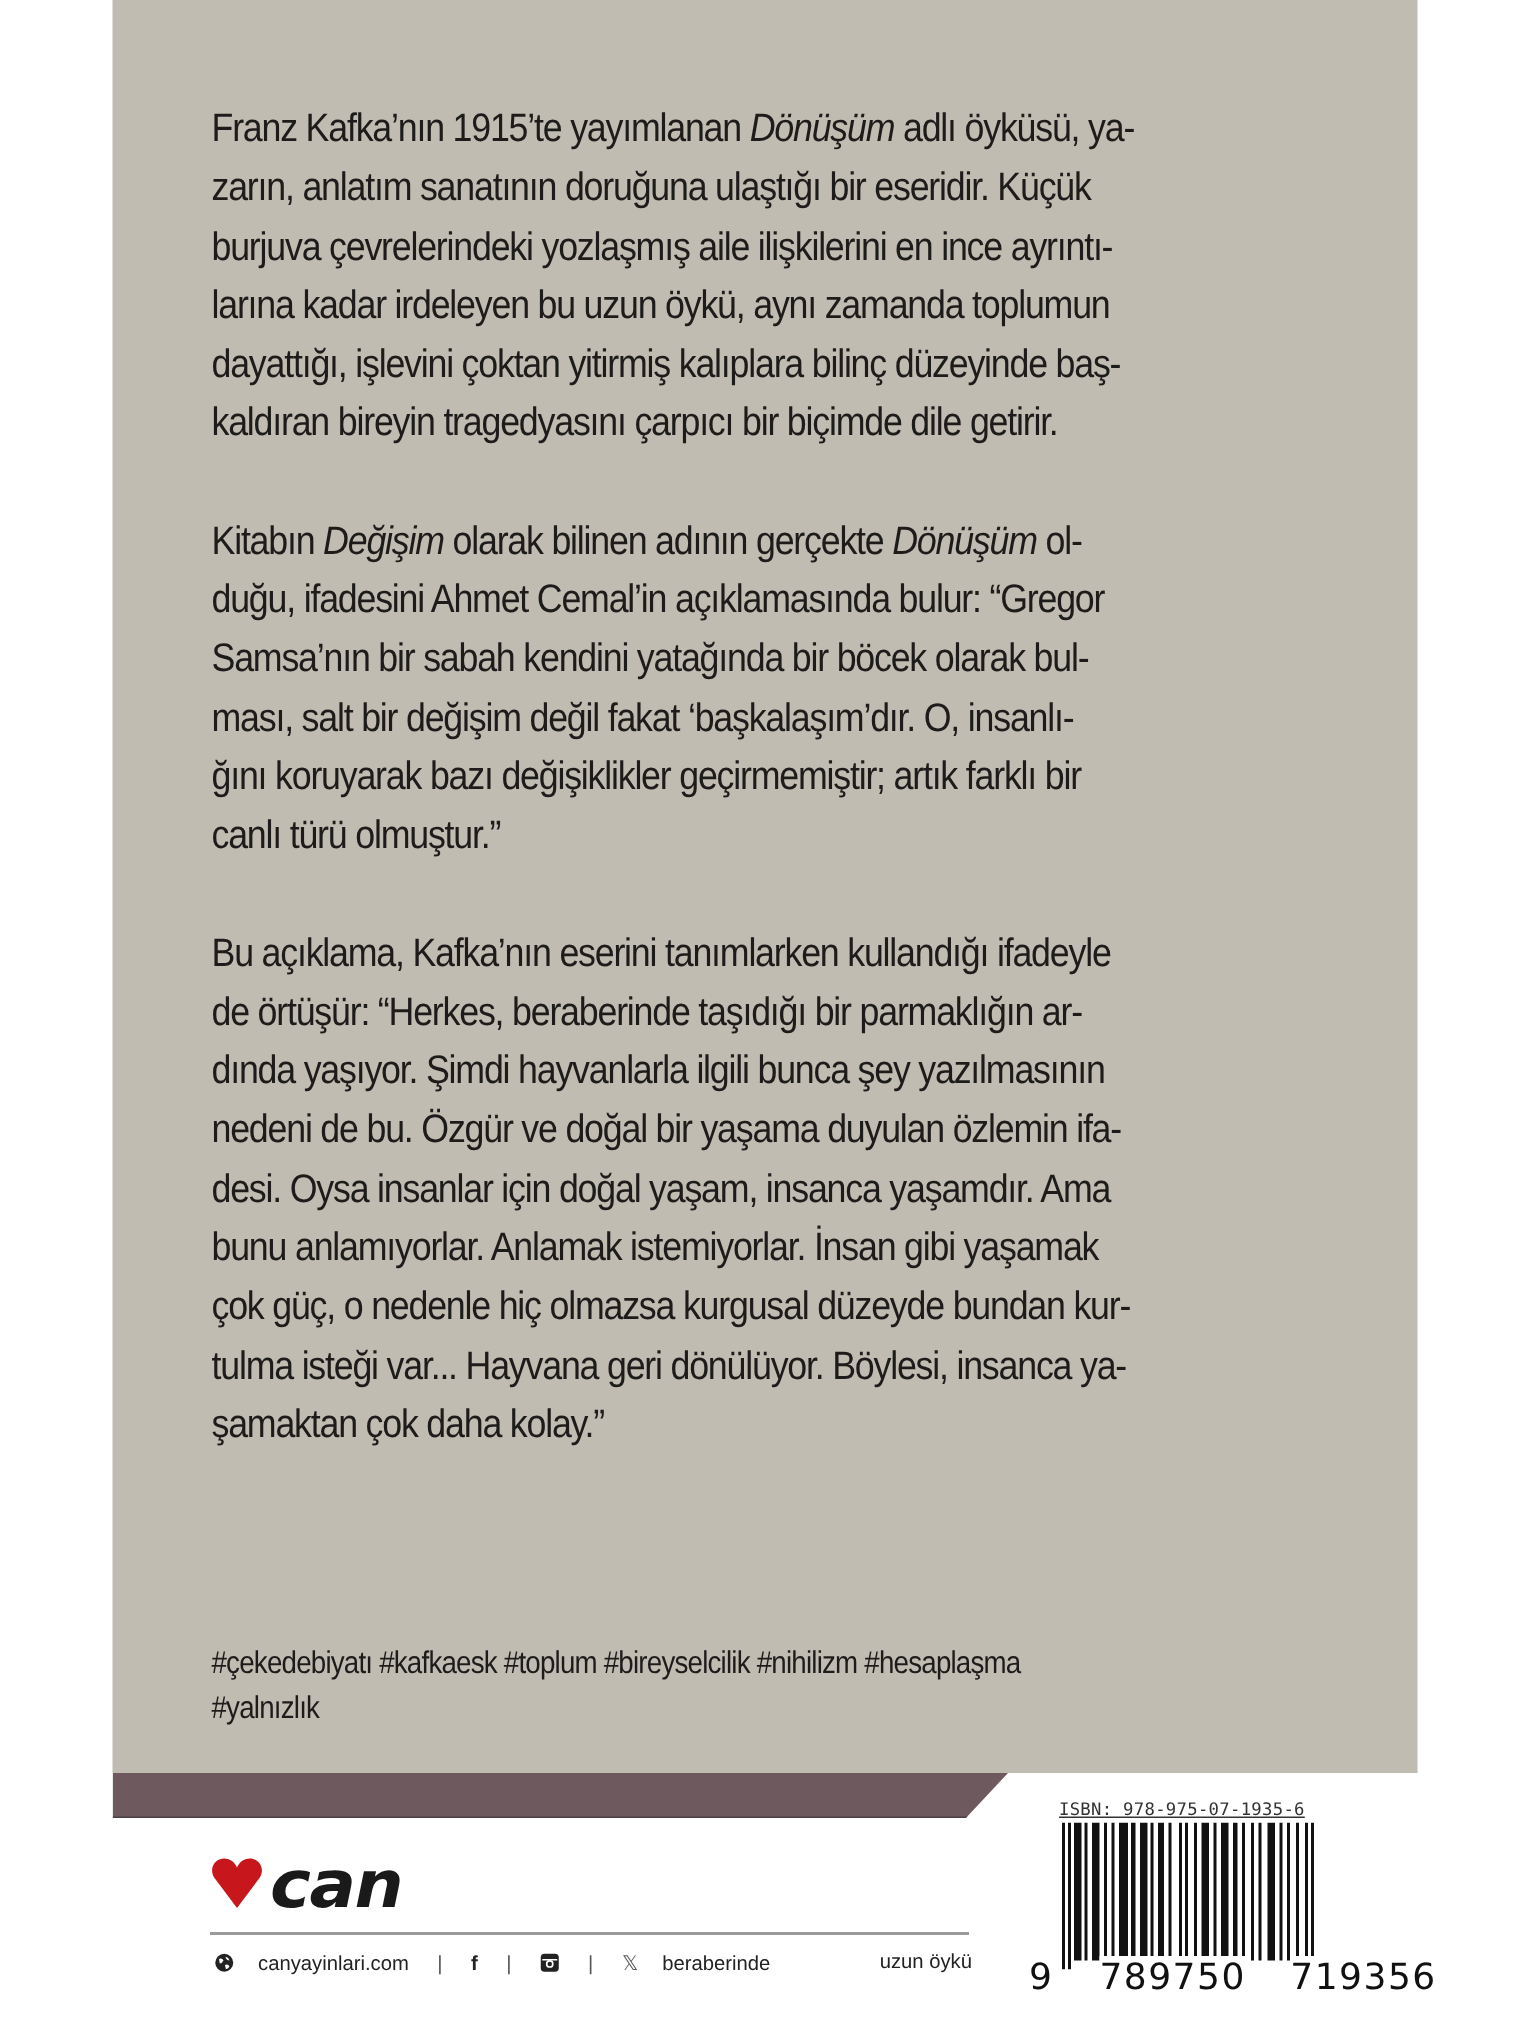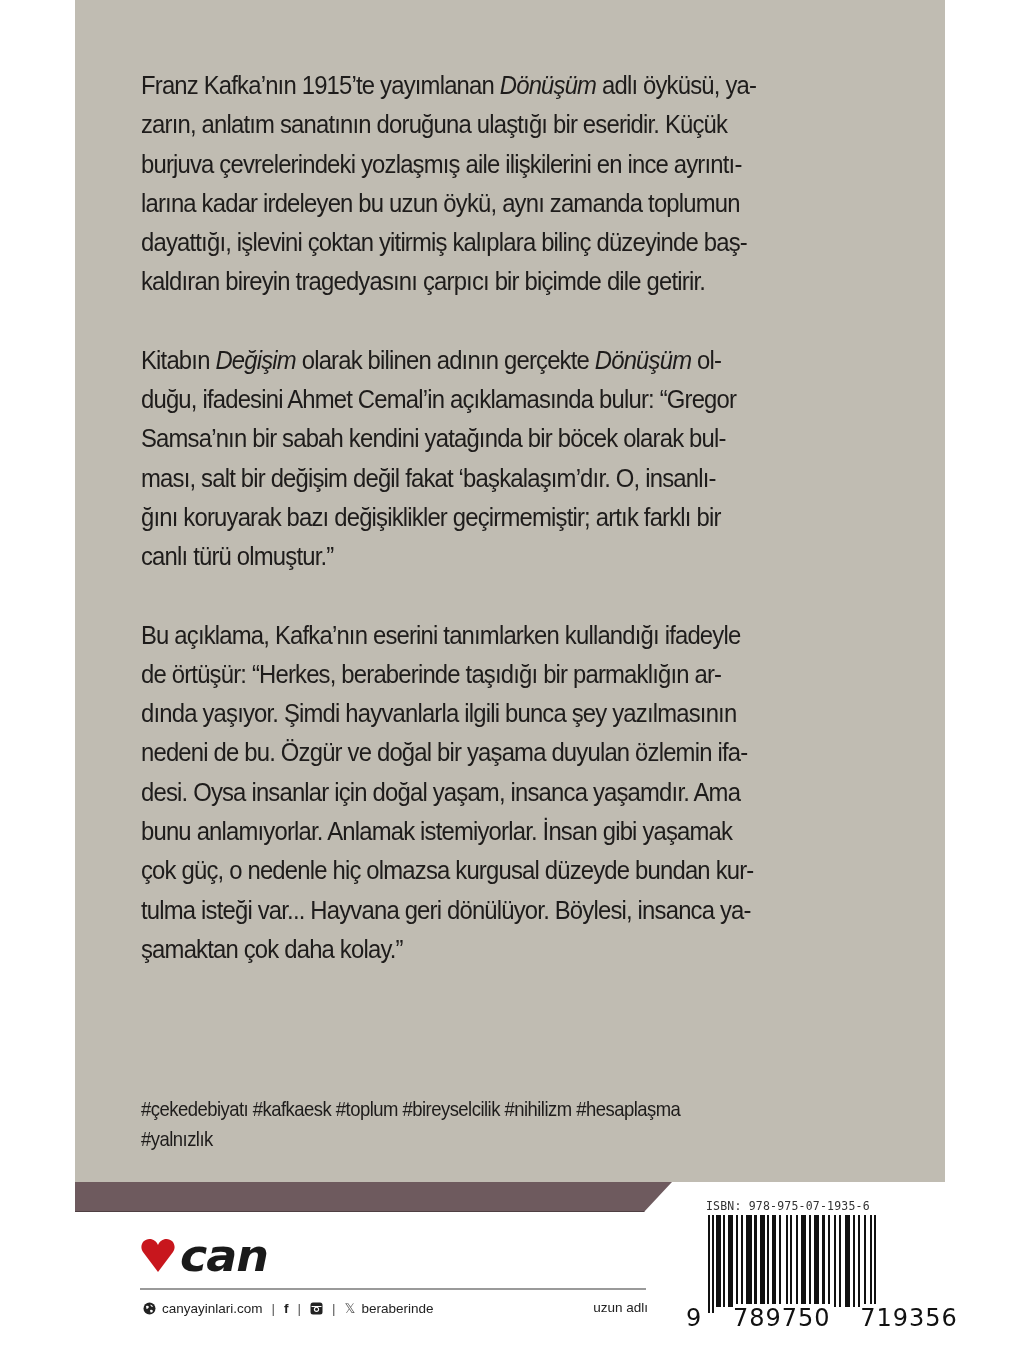--- a/index.html
+++ b/index.html
@@ -14,25 +14,25 @@
   .line em { font-style:italic; }
   .tags { position:absolute; left:141px; top:1094px; color:#1e1c1b; font-size:21px; letter-spacing:-0.6px;
           transform:scaleX(0.88); transform-origin:left top; width:800px; }
   .tags .line { height:30px; line-height:30px; }
   .band { position:absolute; left:75px; top:1182px; width:597px; height:29px; background:#6e5a5e;
           clip-path:polygon(0 0, 100% 0, 95.3% 100%, 0 100%); border-bottom:1px solid #4f3f42; }
   .logo { position:absolute; left:140px; top:1234px; height:44px; display:flex; align-items:center;font-style:italic; }
   .logo-word { font-family:"DejaVu Sans", sans-serif; font-weight:bold; font-size:46px; color:#1a1a1a;
                letter-spacing:-1px; margin-left:4px; line-height:44px; transform:scaleY(0.95); }
   .rule { position:absolute; left:140px; top:1288px; width:506px; height:2px; background:#9a9a9a; }
-  .footer { position:absolute; left:143px; top:1300px; font-size:13.5px; color:#222; display:flex; align-items:center; gap:6px; }
+  .footer { position:absolute; left:143px; top:1300px; font-size:13.5px; color:#222; display:flex; align-items:center; gap:16px; }
   .sep { color:#555; margin:0 3px; }
   .genre { position:absolute; left:560px; top:1300px; width:88px; text-align:right; font-size:13.5px; color:#222; }
   .isbn { position:absolute; left:706px; top:1199px; font-family:"DejaVu Sans Mono", monospace; font-size:11.5px;
-          color:#333; letter-spacing:0.2px; }
+          color:#333; letter-spacing:0.2px;text-decoration:underline; }
   .barcode { position:absolute; left:708px; top:1215px; width:168px; height:98px; }
   .barcode-digits { position:absolute; left:686px; top:1304px; font-family:"DejaVu Sans", sans-serif;
                     font-size:24px; color:#111; letter-spacing:1px; background:transparent; }
   .barcode-digits span { background:#fff; }
 </style>
 </head>
 <body>
 
 <div class="panel"></div>
 
@@ -95,21 +95,21 @@
     <rect x="0.5" y="0.5" width="12" height="12" rx="2.5" fill="#222"></rect>
     <rect x="1.5" y="4" width="10" height="1" fill="#fff"></rect>
     <circle cx="6.5" cy="7.3" r="2.6" fill="#fff"></circle>
     <circle cx="6.5" cy="7.3" r="1.5" fill="#222"></circle>
   </svg>
   <span class="sep">|</span>
   <span style="color:#555;">𝕏</span>
   <span>beraberinde</span>
 </div>
 
-<div class="genre">uzun adlı</div>
+<div class="genre">uzun öykü</div>
 
 <div class="isbn">ISBN: 978-975-07-1935-6</div>
 
 <svg class="barcode" viewBox="0 0 168 98" preserveAspectRatio="none">
   <g fill="#111">
     <rect x="0" y="0" width="2" height="98"></rect>
       <rect x="4" y="0" width="2" height="98"></rect>
     <rect x="8" y="0" width="5" height="92"></rect>
       <rect x="15" y="0" width="2" height="92"></rect>
     <rect x="20" y="0" width="5" height="92"></rect>

